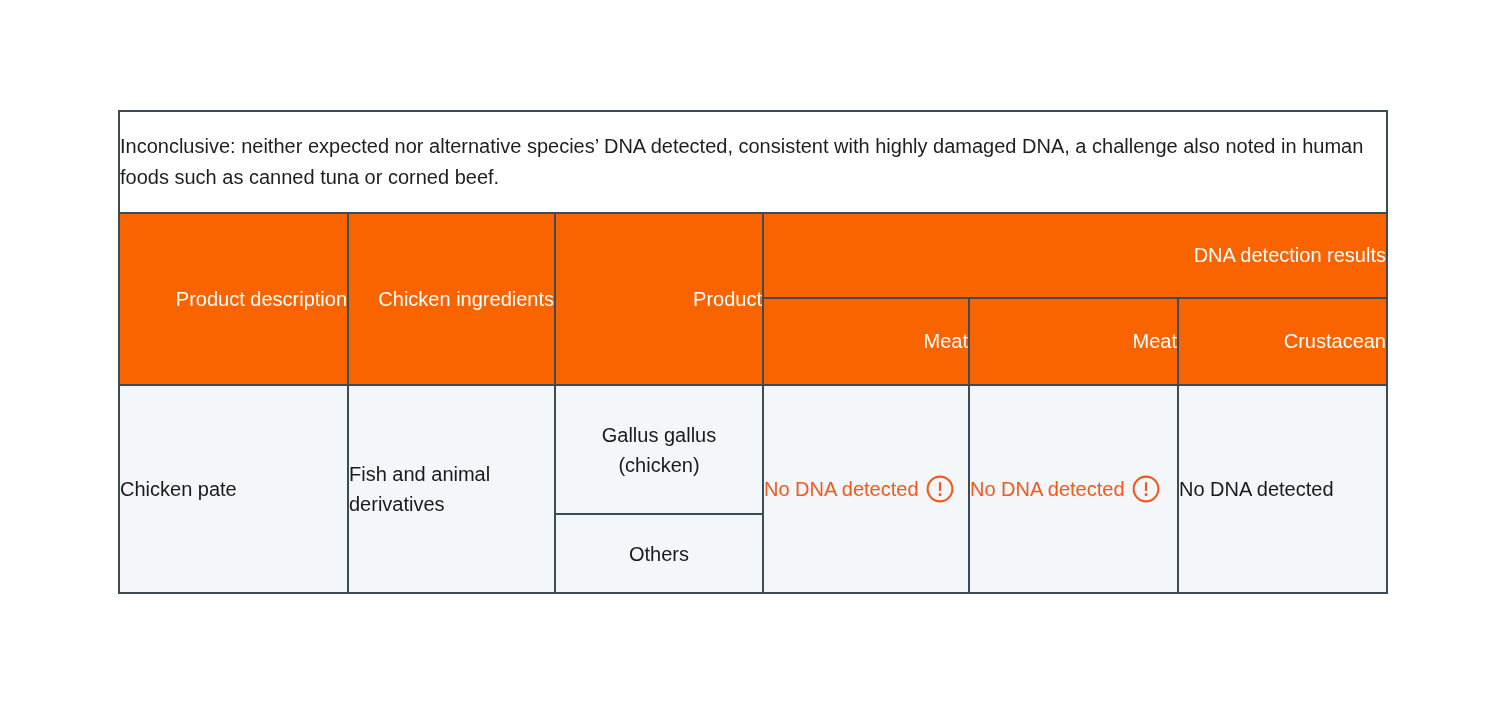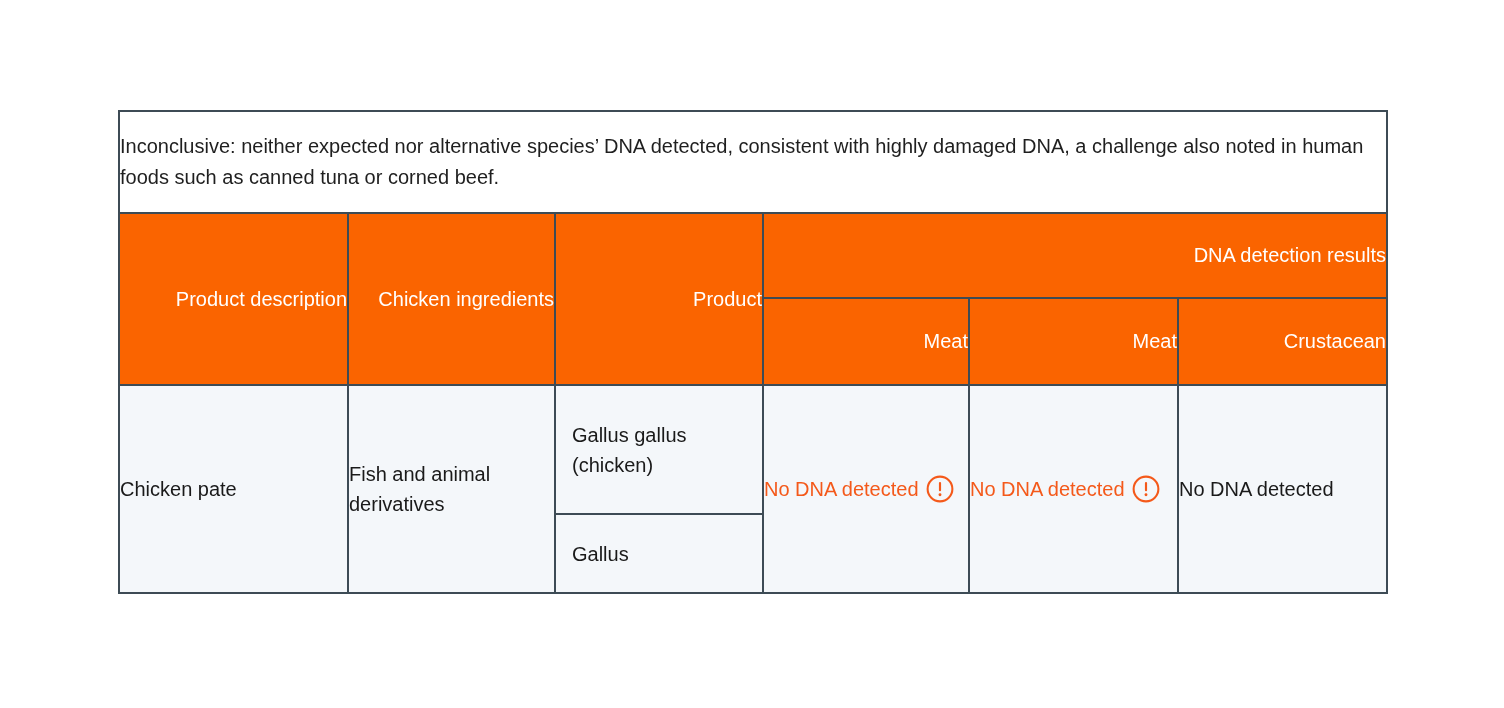--- a/index.html
+++ b/index.html
@@ -95,21 +95,21 @@
     width: 100%;
     height: 100%;
   }
   table.sub-expected td {
     border: 0;
     box-sizing: border-box;
     background: #f4f7fa;
     color: #1a1a1a;
     font-size: 20px;
     line-height: 1.5;
-    text-align: left;
+    text-align: center;
     vertical-align: middle;
     padding: 10px 16px;
   }
   table.sub-expected td.sub-top {
     height: 128px;
     border-bottom: 2px solid #3d4b55;
     vertical-align: middle;
   }
   table.sub-expected td.sub-bottom {
     vertical-align: middle;
@@ -176,21 +176,21 @@
 
         <td class="body-cell">Fish and animal derivatives</td>
 
         <td class="expected-cell">
           <table class="sub-expected">
             <tbody>
               <tr>
                 <td class="sub-top">Gallus gallus (chicken)</td>
               </tr>
               <tr>
-                <td class="sub-bottom">Gallus</td>
+                <td class="sub-bottom">Others</td>
               </tr>
             </tbody>
           </table>
         </td>
 
         <td class="body-cell">
           <div class="result-inner">
             <span class="result-text alert">No DNA detected</span>
             <svg class="warn-icon" viewBox="0 0 32 32">
               <circle cx="16" cy="16" r="13.2" fill="none" stroke="#f4591a" stroke-width="2.2"></circle>

